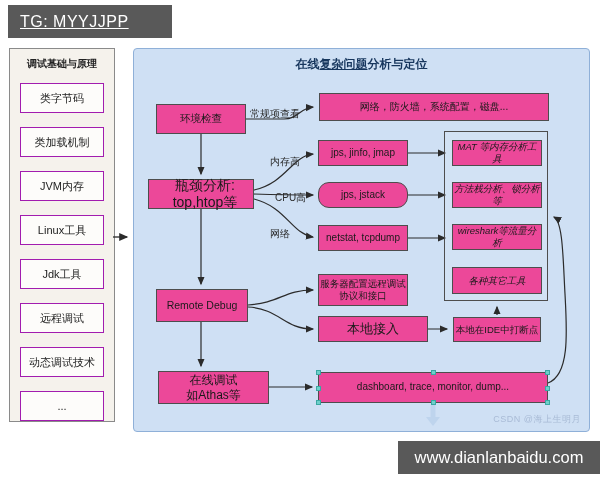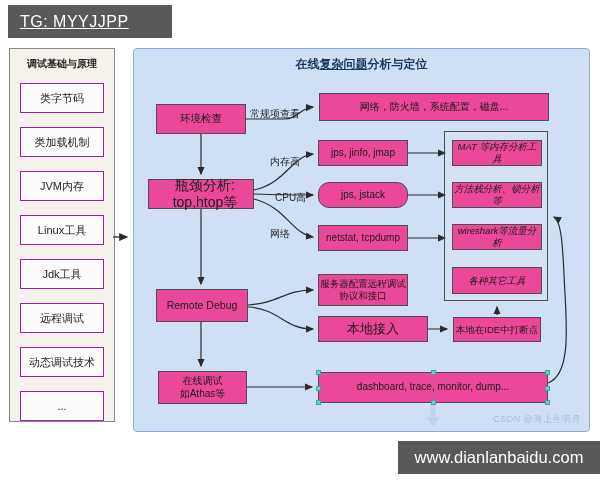--- a/index.html
+++ b/index.html
@@ -90,21 +90,21 @@
       <path d="M363,266 L363,258" stroke="#2b2b2b" stroke-width="1.2" fill="none" marker-end="url(#ah)"></path>
       <path d="M113,338 L178,338" stroke="#2b2b2b" stroke-width="1.2" fill="none" marker-end="url(#ah)"></path>
       <path d="M414,334 C436,326 433,282 431,245 C429,210 429,173 420,168" stroke="#2b2b2b" stroke-width="1.2" fill="none" marker-end="url(#ah)"></path>
       <path d="M299,356 L299,368" stroke="#b7cfe9" stroke-width="5" fill="none" opacity="0.7"></path>
       <polygon points="292,368 306,368 299,377" fill="#b7cfe9" opacity="0.7"></polygon>
     </svg>
 
     <div class="node" style="left:22px;top:55px;width:90px;height:30px;">环境检查</div>
     <div class="node" style="left:14px;top:130px;width:106px;height:30px;font-size:14px;padding-left:8px;">瓶颈分析: top,htop等</div>
     <div class="node" style="left:22px;top:240px;width:92px;height:33px;">Remote Debug</div>
-    <div class="node" style="left:24px;top:322px;width:89px;height:33px;font-size:10px;">在线调试
+    <div class="node" style="left:24px;top:322px;width:111px;height:33px;font-size:12px;">在线调试
 如Athas等</div>
 
     <div class="node" style="left:185px;top:44px;width:230px;height:28px;font-size:10px;">网络，防火墙，系统配置，磁盘...</div>
 
     <div class="node" style="left:184px;top:91px;width:90px;height:26px;font-size:10px;">jps, jinfo, jmap</div>
     <div class="node" style="left:184px;top:133px;width:90px;height:26px;font-size:10px;border-radius:11px;">jps, jstack</div>
     <div class="node" style="left:184px;top:176px;width:90px;height:26px;font-size:10px;">netstat, tcpdump</div>
 
     <div class="container-box">
       <div class="node" style="left:7px;top:8px;width:90px;height:26px;">MAT 等内存分析工具</div>

